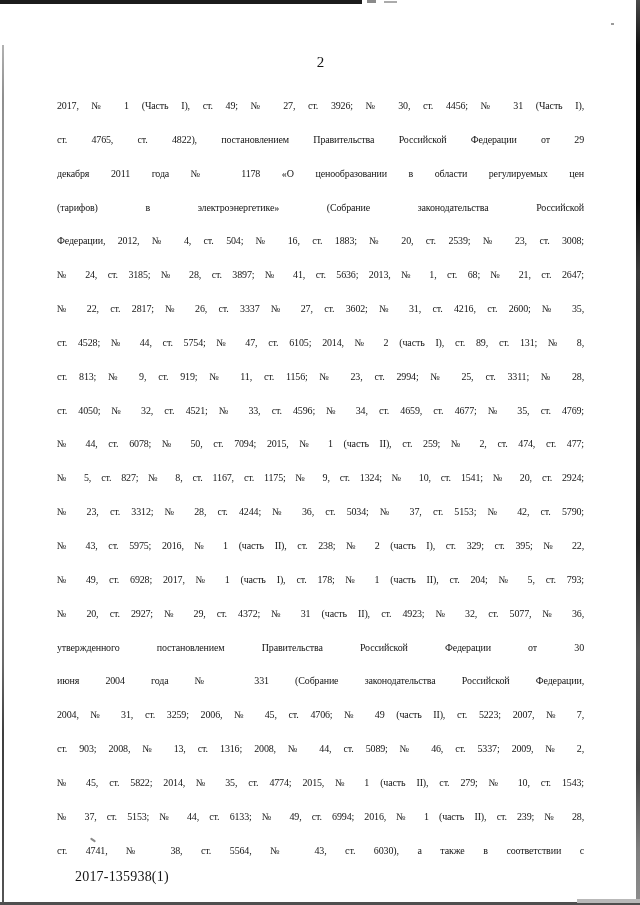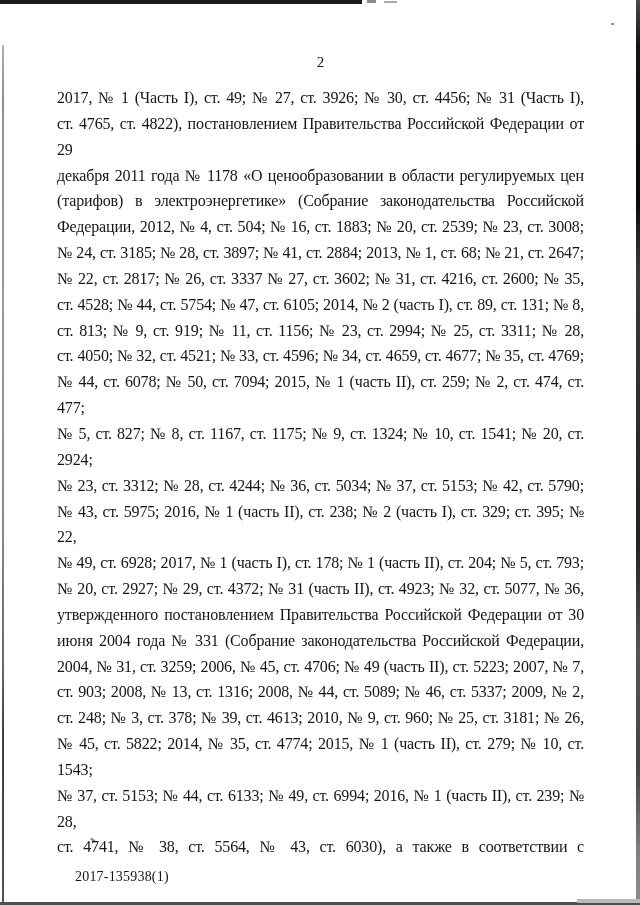--- a/index.html
+++ b/index.html
@@ -37,26 +37,27 @@
     position: absolute; left: 90px; top: 839px; width: 6px; height: 2px;
     background: #8a8a8a; transform: rotate(35deg); border-radius: 1px;
   }
   
   .page-number {
     position: absolute; left: 57px; top: 53px; width: 527px;
     text-align: center; font-size: 15px; line-height: 18px;
   }
   .text-block { position: absolute; left: 57px; top: 85px; width: 527px; }
   .line {
-    font-size: 16px;
+    font-size: 10px;
     line-height: 25.85px;
     letter-spacing: -0.15px;
     text-align: justify;
     text-align-last: justify;
     white-space: normal;
+    margin-top: 8px;
   }
   .footer-code {
     position: absolute; left: 75px; top: 869px;
     font-size: 14px; letter-spacing: 0.2px;
   }
 </style>
 </head>
 <body>
 
 <div class="page">
@@ -71,34 +72,33 @@
   <div class="bottom-right-strip"></div>
   <div class="smudge"></div>
 
   <div class="page-number">2</div>
   <div class="text-block">
       <div class="line">2017, № 1 (Часть I), ст. 49; № 27, ст. 3926; № 30, ст. 4456; № 31 (Часть I),</div>
       <div class="line">ст. 4765, ст. 4822), постановлением Правительства Российской Федерации от 29</div>
       <div class="line">декабря 2011 года № 1178 «О ценообразовании в области регулируемых цен</div>
       <div class="line">(тарифов) в электроэнергетике» (Собрание законодательства Российской</div>
       <div class="line">Федерации, 2012, № 4, ст. 504; № 16, ст. 1883; № 20, ст. 2539; № 23, ст. 3008;</div>
-      <div class="line">№ 24, ст. 3185; № 28, ст. 3897; № 41, ст. 2884; 2013, № 1, ст. 68; № 21, ст. 2647;</div>
+      <div class="line">№ 24, ст. 3185; № 28, ст. 3897; № 41, ст. 5636; 2013, № 1, ст. 68; № 21, ст. 2647;</div>
       <div class="line">№ 22, ст. 2817; № 26, ст. 3337 № 27, ст. 3602; № 31, ст. 4216, ст. 2600; № 35,</div>
       <div class="line">ст. 4528; № 44, ст. 5754; № 47, ст. 6105; 2014, № 2 (часть I), ст. 89, ст. 131; № 8,</div>
       <div class="line">ст. 813; № 9, ст. 919; № 11, ст. 1156; № 23, ст. 2994; № 25, ст. 3311; № 28,</div>
       <div class="line">ст. 4050; № 32, ст. 4521; № 33, ст. 4596; № 34, ст. 4659, ст. 4677; № 35, ст. 4769;</div>
       <div class="line">№ 44, ст. 6078; № 50, ст. 7094; 2015, № 1 (часть II), ст. 259; № 2, ст. 474, ст. 477;</div>
       <div class="line">№ 5, ст. 827; № 8, ст. 1167, ст. 1175; № 9, ст. 1324; № 10, ст. 1541; № 20, ст. 2924;</div>
       <div class="line">№ 23, ст. 3312; № 28, ст. 4244; № 36, ст. 5034; № 37, ст. 5153; № 42, ст. 5790;</div>
       <div class="line">№ 43, ст. 5975; 2016, № 1 (часть II), ст. 238; № 2 (часть I), ст. 329; ст. 395; № 22,</div>
       <div class="line">№ 49, ст. 6928; 2017, № 1 (часть I), ст. 178; № 1 (часть II), ст. 204; № 5, ст. 793;</div>
       <div class="line">№ 20, ст. 2927; № 29, ст. 4372; № 31 (часть II), ст. 4923; № 32, ст. 5077, № 36,</div>
       <div class="line">утвержденного постановлением Правительства Российской Федерации от 30</div>
       <div class="line">июня 2004 года № 331 (Собрание законодательства Российской Федерации,</div>
       <div class="line">2004, № 31, ст. 3259; 2006, № 45, ст. 4706; № 49 (часть II), ст. 5223; 2007, № 7,</div>
       <div class="line">ст. 903; 2008, № 13, ст. 1316; 2008, № 44, ст. 5089; № 46, ст. 5337; 2009, № 2,</div>
-      <div class="line">ст. 248; № 3, ст. 378; № 39, ст. 4613; 2010, № 9, ст. 960; № 25, ст. 3181; № 26,</div>
       <div class="line">№ 45, ст. 5822; 2014, № 35, ст. 4774; 2015, № 1 (часть II), ст. 279; № 10, ст. 1543;</div>
       <div class="line">№ 37, ст. 5153; № 44, ст. 6133; № 49, ст. 6994; 2016, № 1 (часть II), ст. 239; № 28,</div>
       <div class="line">ст. 4741, № 38, ст. 5564, № 43, ст. 6030), а также в соответствии с</div>
     </div>
   <div class="footer-code">2017-135938(1)</div>
 </div>
 
 </body></html>

